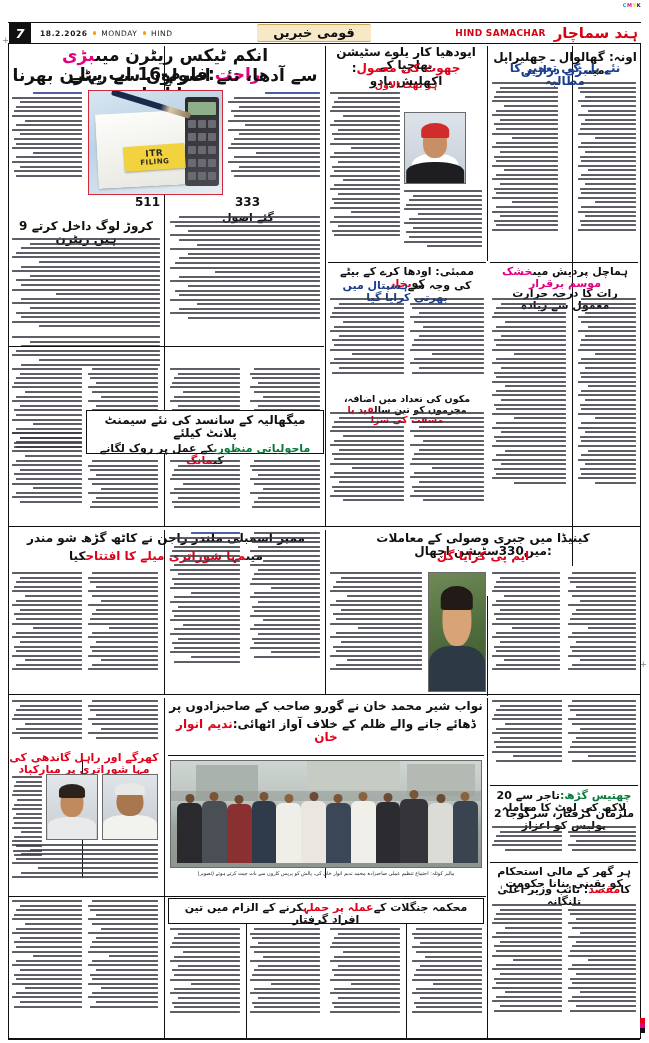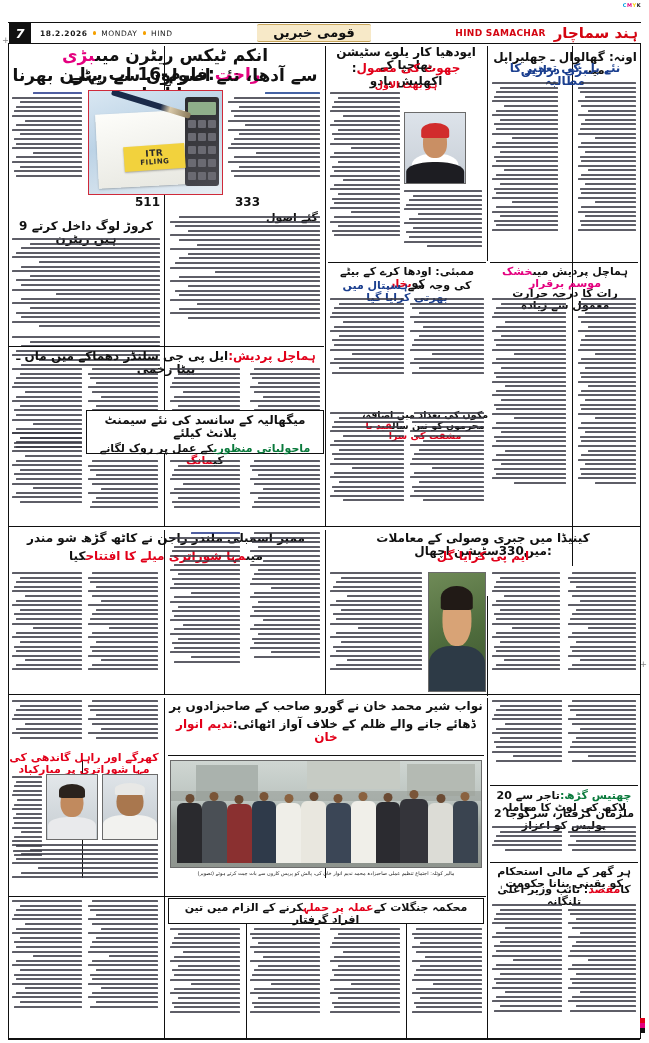--- a/index.html
+++ b/index.html
@@ -263,21 +263,21 @@
         <div class="ln s2"></div>
     </div>
   </div>
 
   <div class="hl mid" style="left:40px; top:196px; width:120px; text-align:right;">
     <span>511</span>
   </div>
   <div class="hl mid" style="left:150px; top:196px; width:110px; text-align:right;">
     <span>333</span>
   </div>
-  <div class="hl sm" style="left:178px; top:212px; width:140px;text-align:right;">
+  <div class="hl sm" style="left:178px; top:212px; width:140px;">
     <span>گئے اصول</span>
   </div>
   <div class="hl mid" style="left:6px; top:220px; width:160px;">
     <span>9 کروڑ لوگ داخل کرتے ہیں ریٹرن</span>
   </div>
 
   <div class="col" style="left:12px; top:238px; width:148px; height:92px;">
     <div class="txt">
       <div class="ln s1"></div>
         <div class="ln s3"></div>
@@ -636,21 +636,21 @@
         <div class="ln s4"></div>
         <div class="ln s1"></div>
       <div class="ln s6"></div>
         <div class="ln s2"></div>
         <div class="ln s1"></div>
         <div class="ln s3"></div>
       <div class="ln s4"></div>
     </div>
   </div>
 
-  <div class="hl xs" style="left:348px; top:394px; width:154px;margin-top:16px;">
+  <div class="hl xs" style="left:330px; top:394px; width:154px;">
     <span>مکوں کی تعداد میں اضافہ، مجرموں کو تین سال</span><span class="red">قید با مشقت کی سزا</span>
   </div>
   <div class="col" style="left:330px; top:412px; width:74px; height:110px;">
     <div class="txt">
       <div class="ln s1"></div>
         <div class="ln s3"></div>
         <div class="ln s2"></div>
         <div class="ln s4"></div>
       <div class="ln s1"></div>
         <div class="ln s5"></div>
@@ -689,23 +689,20 @@
         <div class="ln s1"></div>
         <div class="ln s3"></div>
       <div class="ln s4"></div>
         <div class="ln s2"></div>
         <div class="ln s1"></div>
         <div class="ln s5"></div>
     </div>
   </div>
 
   <div class="hrule" style="left:8px; top:346px; width:316px;"></div>
-  <div class="hl mid" style="left:10px; top:350px; width:312px;">
-    <span class="red">ہماچل پردیش:</span><span>ایل پی جی سلنڈر دھماکے میں ماں ـ بیٹا زخمی</span>
-  </div>
   <div class="col" style="left:12px; top:368px; width:70px; height:100px;">
     <div class="txt">
       <div class="ln s1"></div>
         <div class="ln s3"></div>
         <div class="ln s2"></div>
         <div class="ln s4"></div>
       <div class="ln s1"></div>
         <div class="ln s5"></div>
         <div class="ln s2"></div>
         <div class="ln s1"></div>

